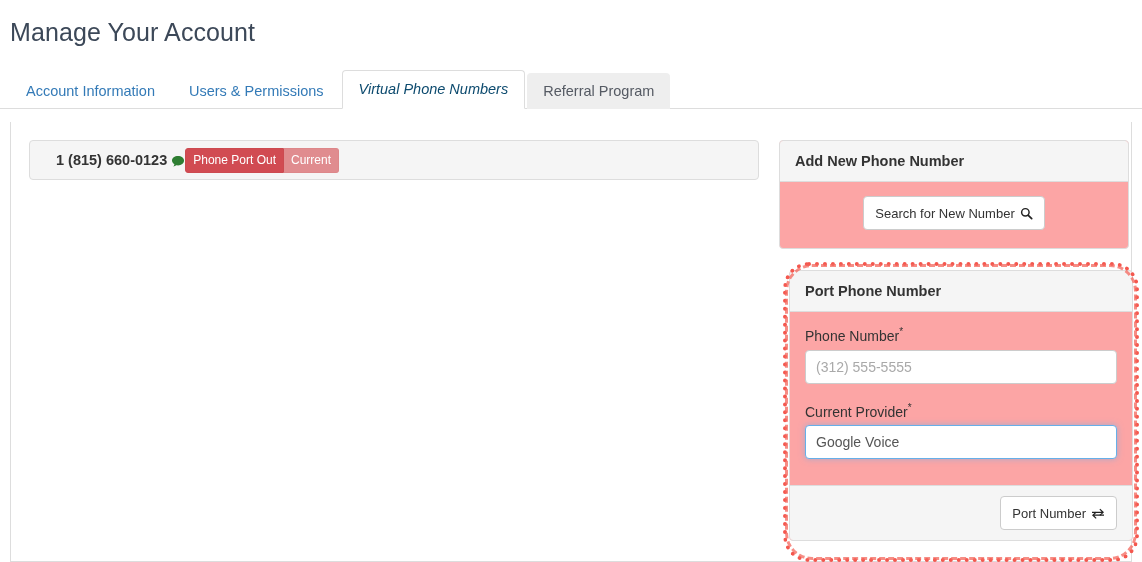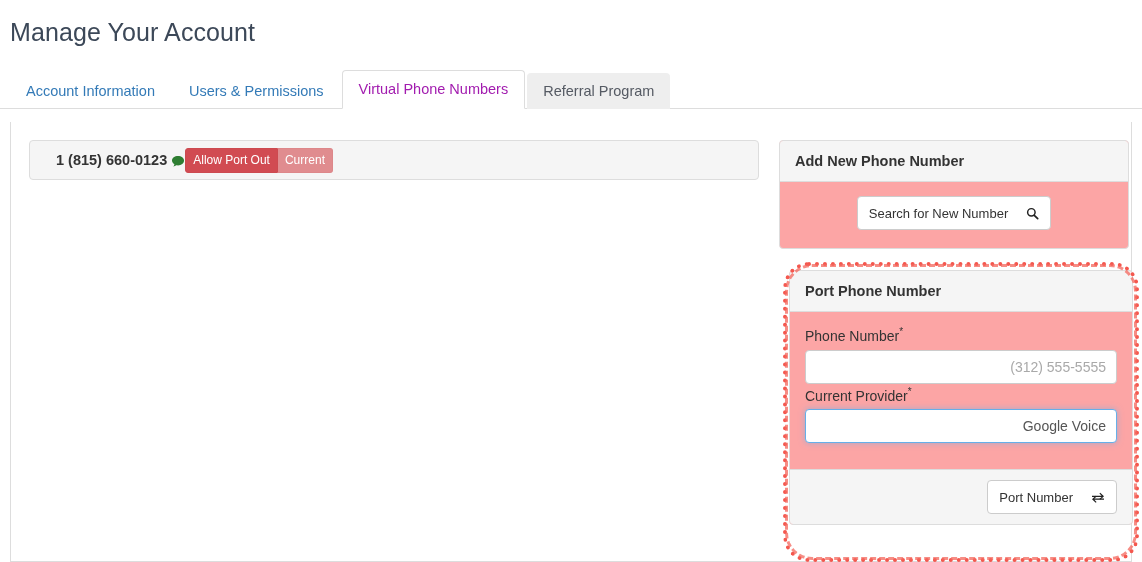--- a/index.html
+++ b/index.html
@@ -49,23 +49,24 @@
     cursor: pointer;
     position: relative;
     top: 1px;
     background: transparent;
     white-space: nowrap;
   }
   .tab.active {
     background: #ffffff;
     border-color: #dddddd;
     border-bottom: 1px solid #ffffff;
-    color: #a21caf;
+    color: #0c4a6e;
     cursor: default;
     padding: 11px 16px 12px 16px;
+    font-style: italic;
   }
   .tab.hovered {
     background: #eeeeee;
     border-color: #eeeeee #eeeeee #dddddd;
     color: #555a63;
   }
 
   
   .content-panel {
     position: absolute;
@@ -169,27 +170,27 @@
     border: 1px solid #cccccc;
     border-radius: 4px;
     color: #333333;
     font-size: 13px;
     line-height: 1;
     padding: 9px 11px;
     cursor: pointer;
     font-family: "Liberation Sans", sans-serif;
     display: inline-flex;
     align-items: center;
-    gap: 18px;
+    gap: 5px;
     white-space: nowrap;
   }
   .search-wrap { display: flex; justify-content: center; }
 
   
-  .form-group { margin-bottom: 2px; }
+  .form-group { margin-bottom: 18px; }
   .form-label {
     display: block;
     font-size: 14px;
     color: #333333;
     margin-bottom: 6px;
     font-weight: 400;
   }
   .req { color: #333333; font-size: 10px; vertical-align: super; }
   .form-control {
     display: block;
@@ -197,21 +198,20 @@
     height: 34px;
     padding: 6px 10px;
     font-size: 14px;
     line-height: 1.4;
     color: #555555;
     background: #ffffff;
     border: 1px solid #cccccc;
     border-radius: 4px;
     font-family: "Liberation Sans", sans-serif;
     outline: none;
-    text-align: right;
   }
   .form-control::placeholder { color: #a9a9a9; opacity: 1; }
   .form-control.focused {
     border-color: #66afe9;
     box-shadow: 0 0 6px rgba(102,175,233,.55);
   }
 
   
   .port-panel-wrap {
     position: absolute;
@@ -271,21 +271,21 @@
       <div class="number-row">
         <div class="number-label">
           <span>1 (815) 660-0123</span>
           <span class="comment-icon">
             <svg class="icon-svg" width="14" height="14" viewBox="0 0 16 16" aria-hidden="true">
               <path fill="#2e7d32" d="M8 1.2C4.2 1.2 1.1 3.5 1.1 6.4c0 1.7 1.1 3.2 2.8 4.2-.1.8-.6 1.8-1.4 2.5 1.5-.2 2.7-.8 3.5-1.4.6.1 1.3.2 2 .2 3.8 0 6.9-2.3 6.9-5.5S11.8 1.2 8 1.2z"></path>
             </svg>
           </span>
         </div>
         <div class="btn-group">
-          <button class="btn-danger">Allow Port Out</button>
+          <button class="btn-danger">Phone Port Out</button>
           <button class="btn-danger-muted">Current</button>
         </div>
       </div>
     </div>
 
     <div class="right-col">
       <div class="panel">
         <div class="panel-heading">Add New Phone Number</div>
         <div class="panel-body">
           <div class="search-wrap">

